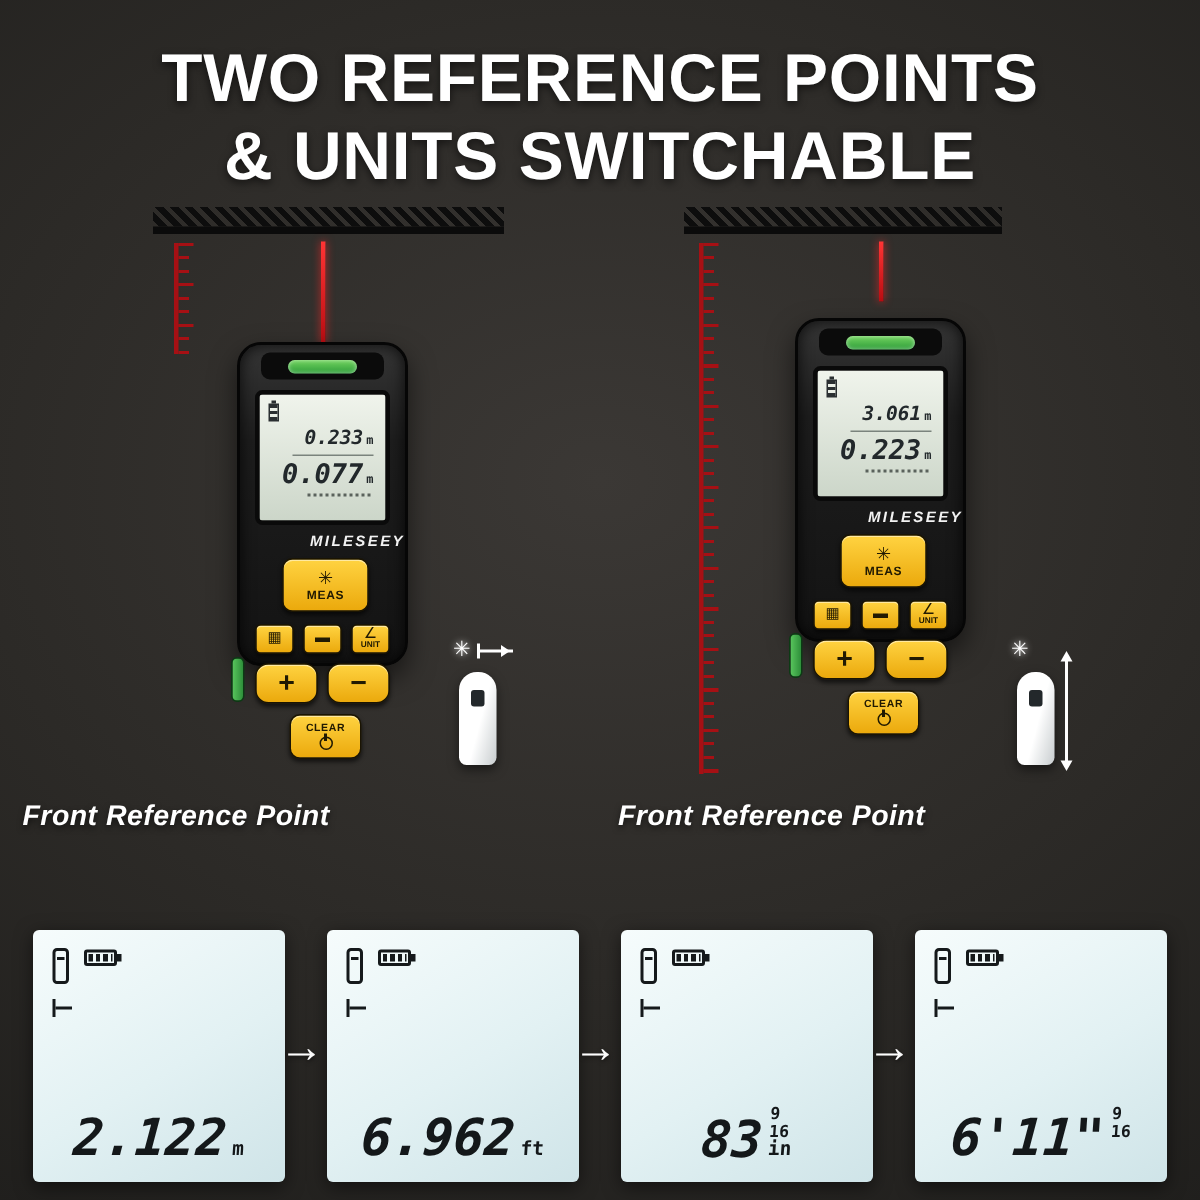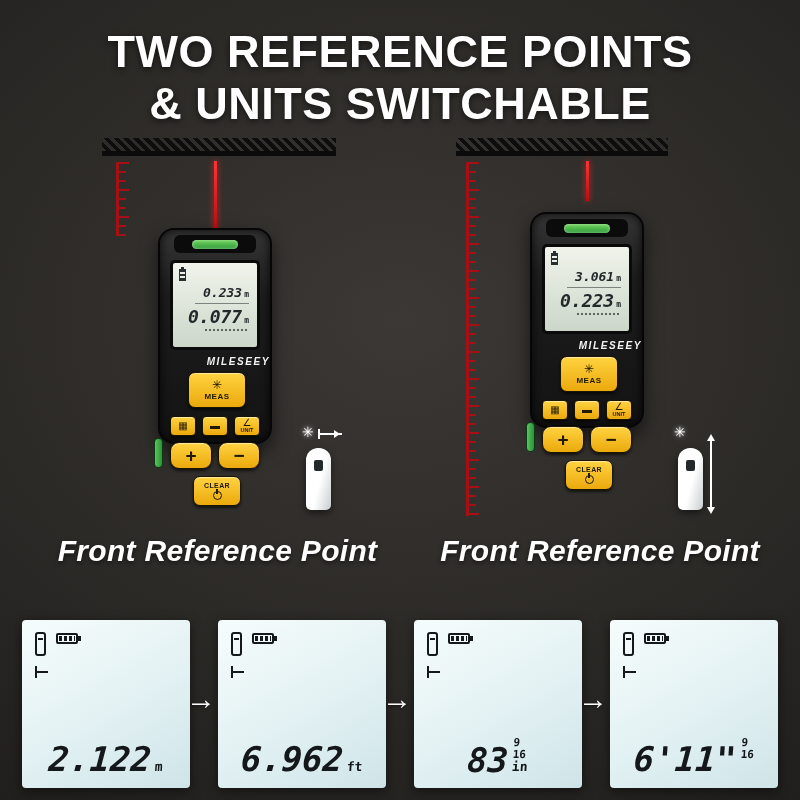--- a/index.html
+++ b/index.html
@@ -113,22 +113,22 @@
     background:linear-gradient(105deg,#ffffff 55%,#c8cdcf);
     box-shadow:0 3px 7px rgba(0,0,0,.5);
   }
   .pawn::after{ content:""; position:absolute; top:12px; left:8px; width:9px; height:11px; background:#23282b; border-radius:2px; }
   .v-arrow{ position:absolute; top:12px; left:38px; width:2px; height:76px; background:#fff; }
   .v-arrow::before{ content:""; position:absolute; top:-6px; left:-3px; border:4px solid transparent; border-bottom:7px solid #fff; }
   .v-arrow::after{ content:""; position:absolute; bottom:-6px; left:-3px; border:4px solid transparent; border-top:7px solid #fff; }
 
   
   .caption{
-    position:absolute; top:534px; text-align:center; color:#fff;
-    font-size:30px; font-style:italic; font-weight:bold; letter-spacing:.3px;
+    position:absolute; top:534px; color:#fff;
+    font-size:19px; font-style:italic; font-weight:bold; letter-spacing:.3px;
     text-shadow:0 2px 4px rgba(0,0,0,.55);
   }
 
   
   .panel{
     position:absolute; top:620px; width:168px; height:168px; border-radius:4px;
     background:linear-gradient(150deg,#f6fcfc 0%,#e2f1f3 55%,#cfe4e8 100%);
     box-shadow:0 3px 12px rgba(0,0,0,.5);
   }
   .p-dev{

